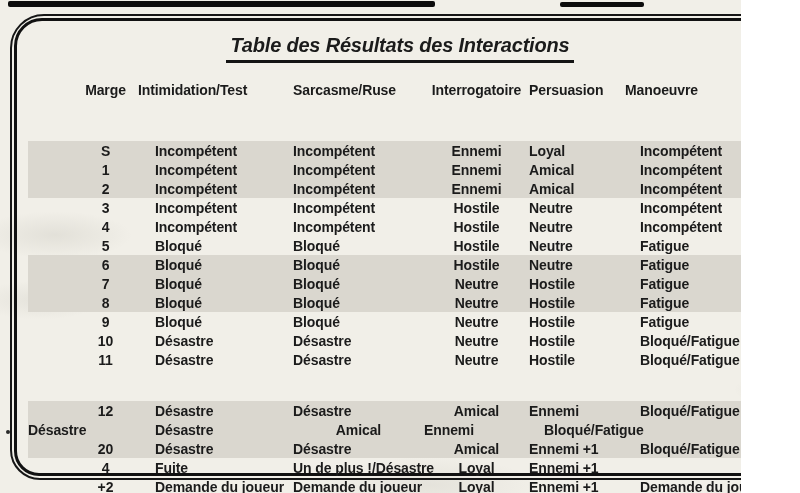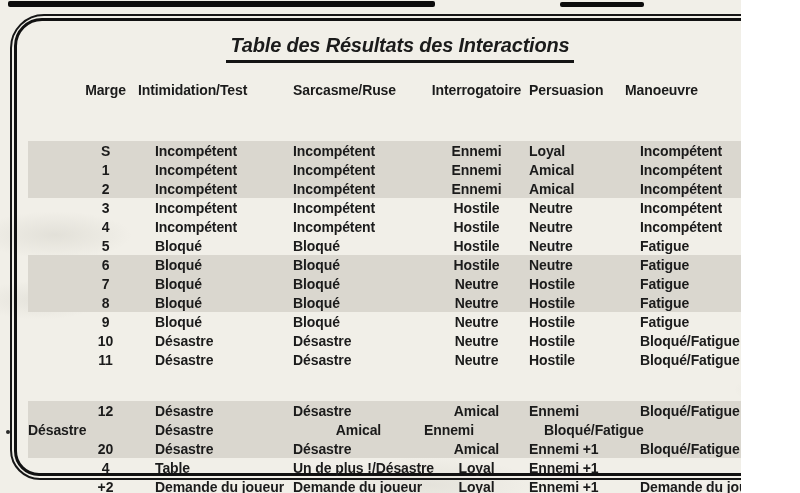--- a/index.html
+++ b/index.html
@@ -225,21 +225,21 @@
       <div class="trow grid-cols shaded" style="background: rgb(218, 215, 207);">
         <span class="c c1">20</span>
         <span class="c c2">Désastre</span>
         <span class="c c3">Désastre</span>
         <span class="c c4">Amical</span>
         <span class="c c5">Ennemi +1</span>
         <span class="c c6">Bloqué/Fatigue</span>
       </div>
       <div class="trow grid-cols">
         <span class="c c1">4</span>
-        <span class="c c2">Table</span>
+        <span class="c c2">Fuite</span>
         <span class="c c3">Un de plus !/Désastre</span>
         <span class="c c4">Loyal</span>
         <span class="c c5">Ennemi +1</span>
       </div>
       <div class="trow grid-cols">
         <span class="c c1">+2</span>
         <span class="c c2">Demande du joueur</span>
         <span class="c c3">Demande du joueur</span>
         <span class="c c4">Loyal</span>
         <span class="c c5">Ennemi +1</span>

